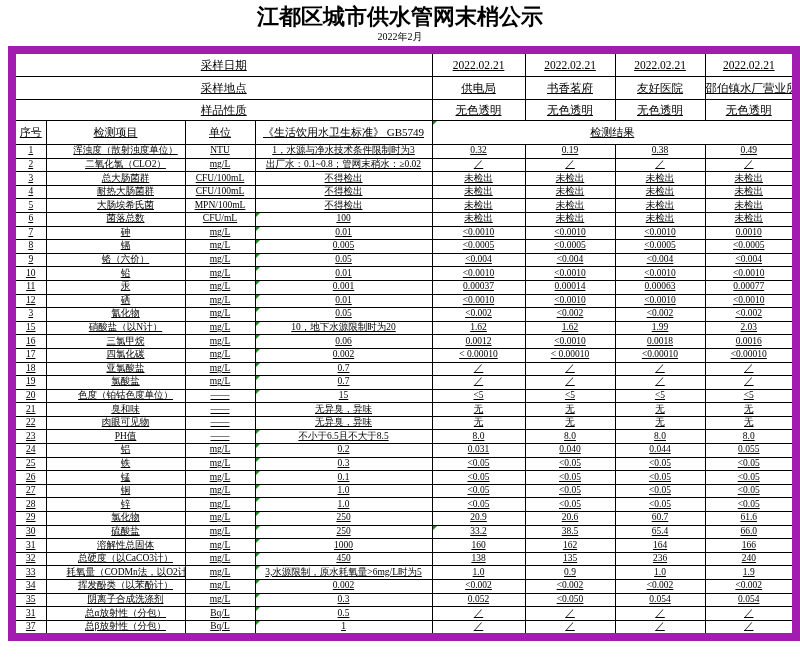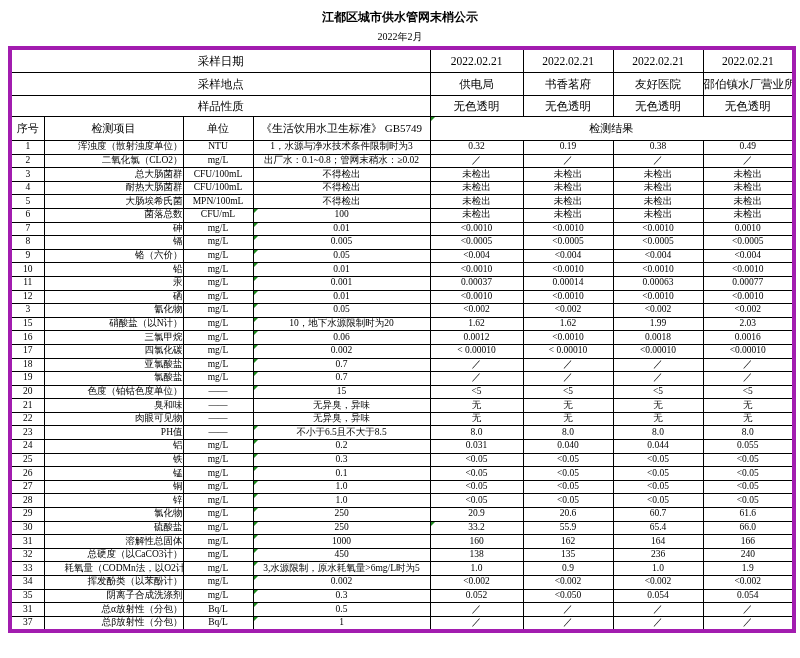--- a/index.html
+++ b/index.html
@@ -1,34 +1,34 @@
 <!DOCTYPE html>
 <html><head>
 <meta charset="utf-8">
 <style>
   html,body{margin:0;padding:0;background:#fff;}
   body{width:800px;height:658px;overflow:hidden;color:#000;
        font-family:"Liberation Serif","DejaVu Serif",serif;}
   .page{padding:0 8px;}
-  .title{font-size:12px;font-weight:bold;text-align:center;margin:7px 0 0 0;line-height:20px;}
+  .title{font-size:22px;font-weight:bold;text-align:center;margin:7px 0 0 0;line-height:20px;}
   .subtitle{font-size:10px;text-align:center;margin:4px 0 3px 0;line-height:12px;}
-  table{border-collapse:collapse;table-layout:fixed;width:784px;border:4px solid #a21caf;}
+  table{border-collapse:collapse;table-layout:fixed;width:784px;border:8px solid #a21caf;text-decoration:underline;}
   td{border:1px solid #000;text-align:center;vertical-align:middle;
      padding:0;overflow:hidden;white-space:nowrap;position:relative;}
   
   .irow td{font-size:11.5px;}
   #info-body tr:nth-child(1) td{height:22px;}
   #info-body tr:nth-child(2) td{height:22px;}
   #info-body tr:nth-child(3) td{height:20px;}
   #info-body tr:nth-child(4) td{height:15px;font-size:11px;}
   
   .hrow td{height:23px;font-size:11px;margin-left:40px;}
   
   .drow td{height:12.6px;font-size:9.5px;line-height:1.05;}
-  .drow td.item{text-align:right;padding-left:20px;margin-left:12px;}
+  .drow td.item{text-align:center;padding-left:20px;margin-left:12px;}
   
   .g::before{content:"";position:absolute;top:0;left:0;width:0;height:0;
      border-top:4px solid #1e8a1e;border-right:4px solid transparent;}
 </style>
 </head>
 <body>
 
 <div class="page">
   <div class="title">江都区城市供水管网末梢公示</div>
   <div class="subtitle">2022年2月</div>
@@ -356,21 +356,21 @@
           <td>20.6</td>
           <td>60.7</td>
           <td>61.6</td>
         </tr>
         <tr class="drow">
           <td>30</td>
           <td class="item">硫酸盐</td>
           <td>mg/L</td>
           <td class="g">250</td>
           <td class="g">33.2</td>
-          <td>55.9</td>
+          <td>38.5</td>
           <td>65.4</td>
           <td>66.0</td>
         </tr>
         <tr class="drow">
           <td>31</td>
           <td class="item">溶解性总固体</td>
           <td>mg/L</td>
           <td class="g">1000</td>
           <td>160</td>
           <td>162</td>

